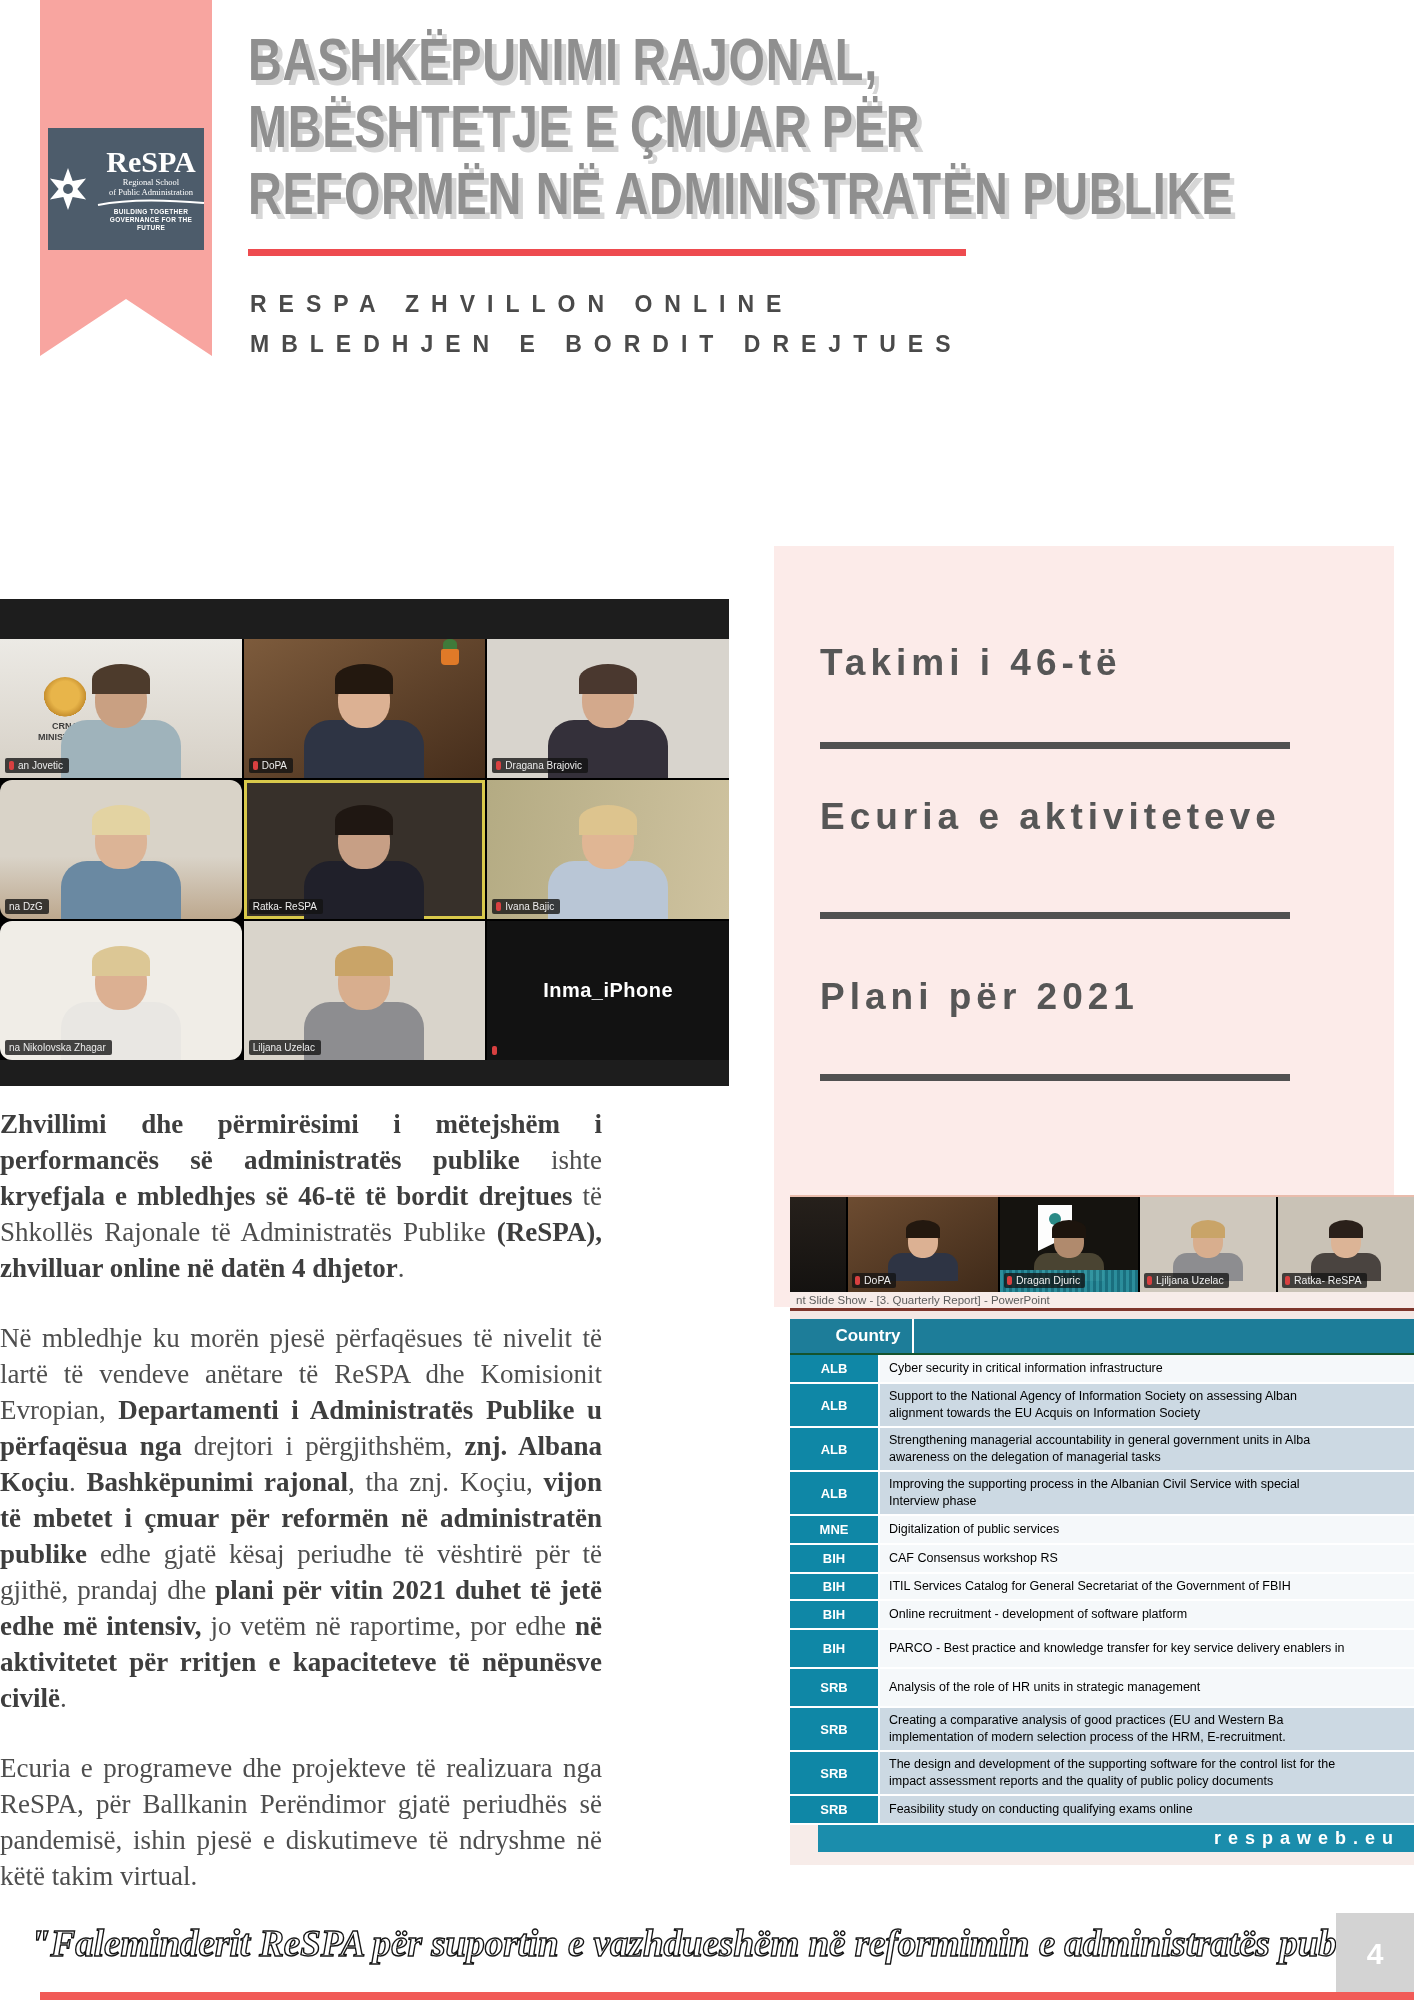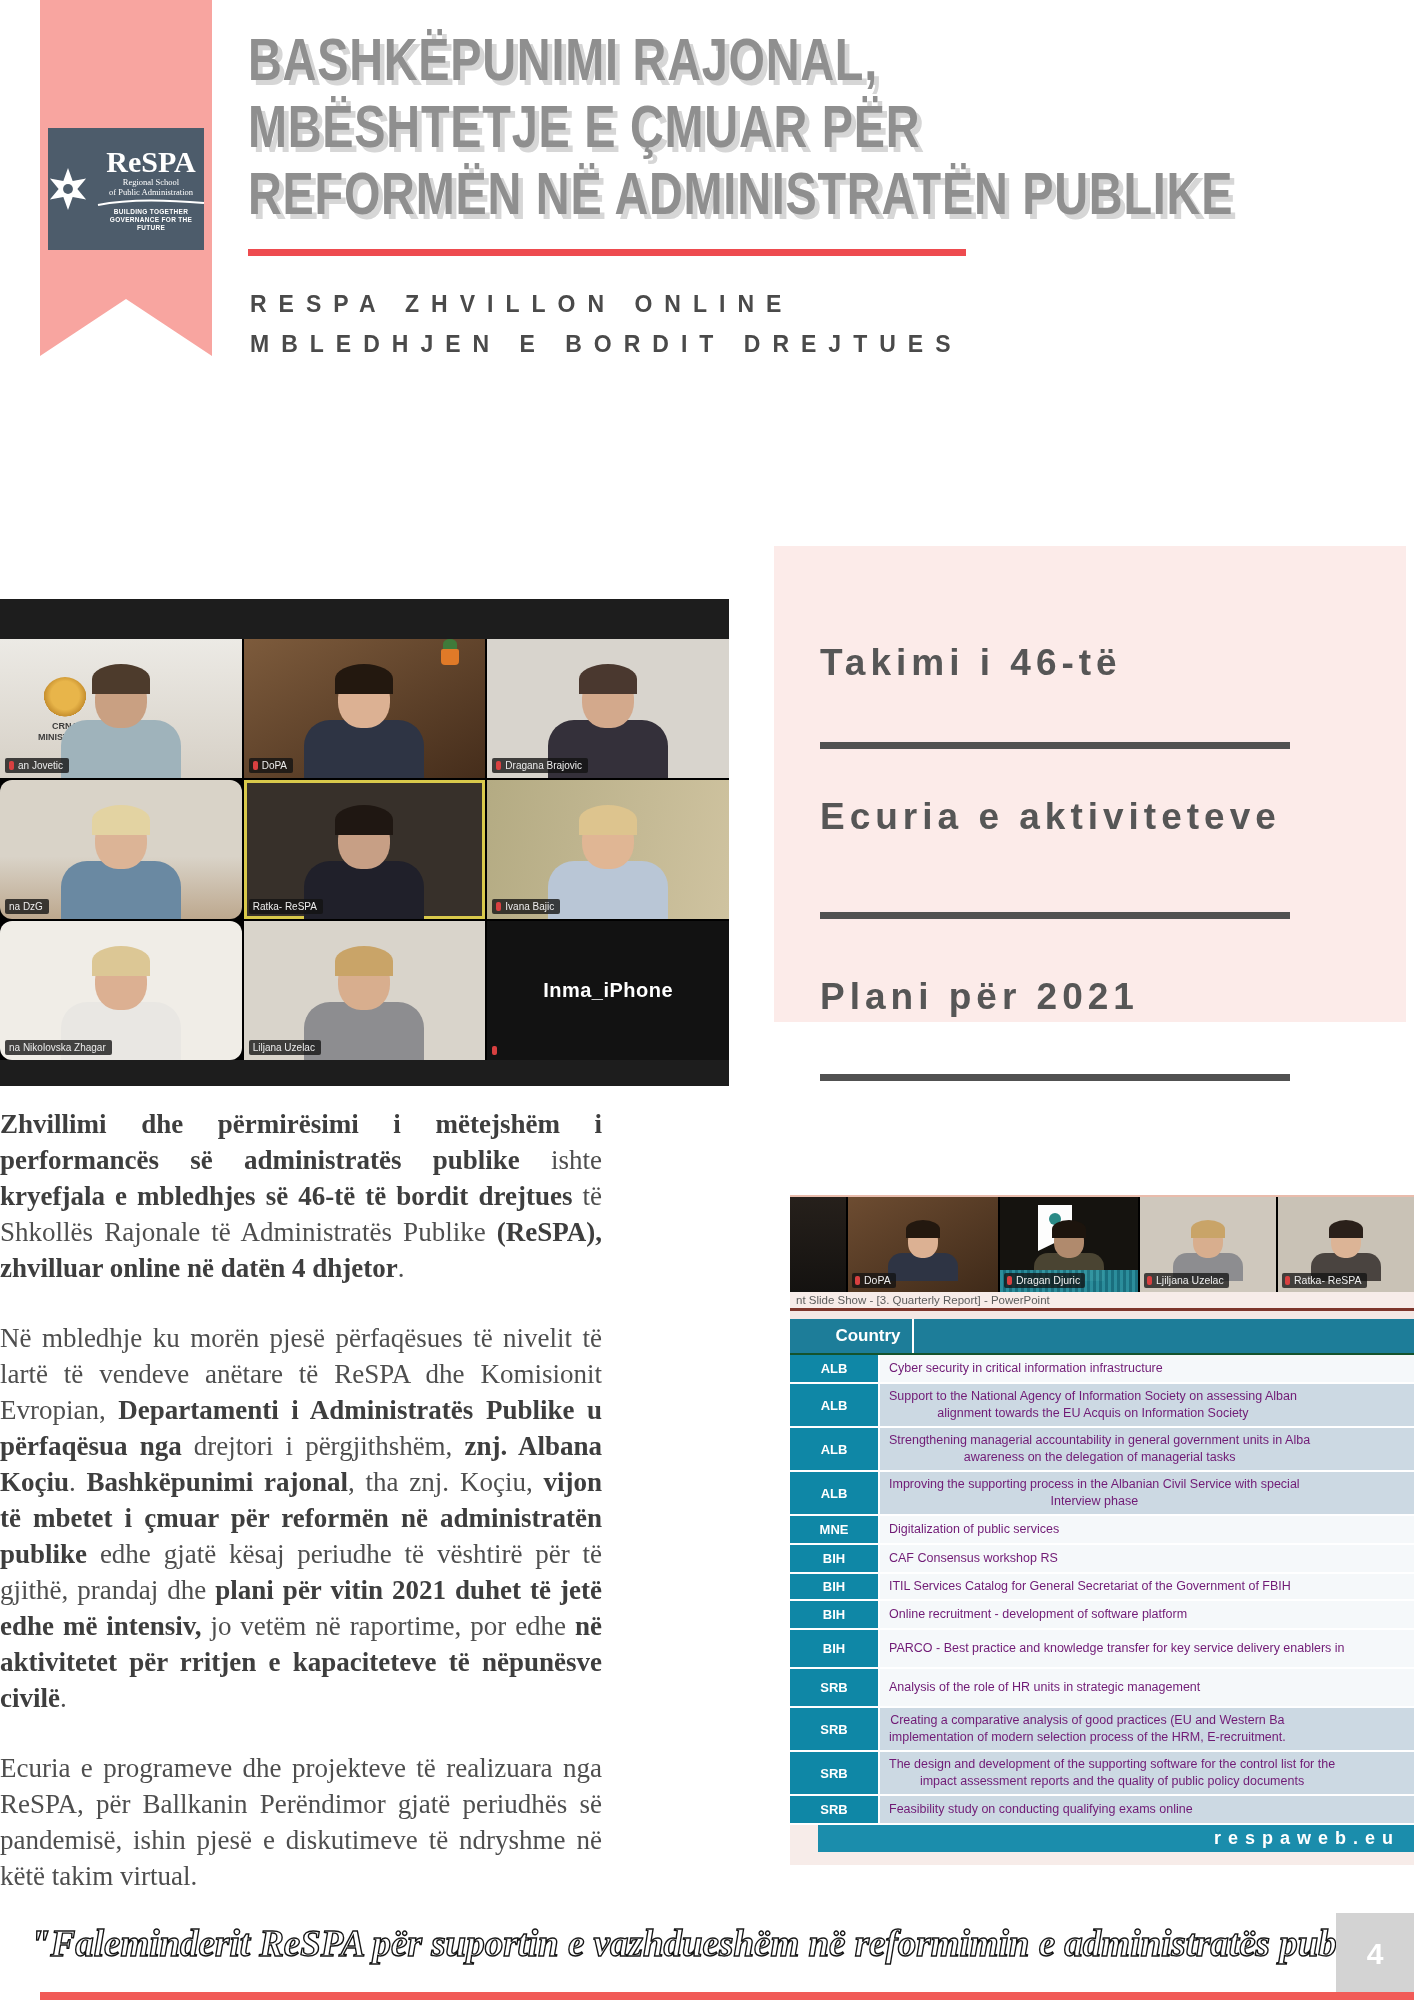--- a/index.html
+++ b/index.html
@@ -55,21 +55,21 @@
   .inma-label{color:#fff;font-weight:700;font-size:20px;letter-spacing:.5px;}
   .mt8 .vtag{background:none;padding:0;}
   .crest{position:absolute;left:38px;top:38px;width:54px;height:62px;}
   .crest-emblem{width:44px;height:44px;margin:0 auto;border-radius:50%;
         background:radial-gradient(circle at 50% 42%,#e8b54a 0 42%,#c68f2e 62%,transparent 63%);}
   .crest-txt{font-size:9px;font-weight:700;color:#3c3c3c;text-align:center;line-height:11px;white-space:nowrap;}
   .plant{position:absolute;right:26px;top:10px;width:18px;height:16px;background:#e07a28;border-radius:2px 2px 4px 4px;}
   .plant::before{content:"";position:absolute;left:2px;top:-10px;width:14px;height:10px;background:#3f7a3a;border-radius:50% 50% 0 0;}
 
   
-  .pinkbox{position:absolute;left:774px;top:546px;width:620px;height:476px;background:var(--pink);padding-left:12px;}
+  .pinkbox{position:absolute;left:774px;top:546px;width:620px;height:761px;background:var(--pink);}
   .hl{position:absolute;left:46px;color:#565656;font-weight:800;font-size:37px;letter-spacing:5px;white-space:nowrap;}
   .hl1{top:96px;} .hl2{top:250px;} .hl3{top:430px;}
   .hrule{position:absolute;left:46px;width:470px;height:7px;background:#515151;}
   .hr1{top:196px;} .hr2{top:366px;} .hr3{top:528px;}
 
   
   .article{position:absolute;left:0;top:1106px;width:602px;font-family:"Liberation Serif",serif;
            font-size:27px;line-height:36px;color:#4e4e4e;text-align:justify;}
   .article p{margin:0 0 34px 0;}
   .article b{color:#3e3e3e;}
@@ -104,22 +104,22 @@
 
   .table{width:100%;background:#fff;}
   .thead{display:flex;background:var(--tealhead);border-bottom:2px solid #14532d;padding-left:34px;}
   .th1{width:88px;flex:0 0 auto;color:#fff;font-weight:700;font-size:17px;line-height:34px;text-align:center;border-right:2px solid #fff;}
   .th2{flex:1 1 auto;color:#fff;font-weight:700;font-size:21px;line-height:34px;padding-left:10px;
        white-space:nowrap;overflow:hidden;letter-spacing:.5px;}
   .trow{display:flex;border-bottom:2px solid #fff;background:#f5f8fa;min-height:24px;}
   .trow.pale{background:#ccd9e3;}
   .tcode{width:88px;flex:0 0 auto;background:var(--tealcell);color:#fff;font-weight:700;font-size:13px;
          display:flex;align-items:center;justify-content:center;border-right:2px solid #fff;}
-  .tdesc{flex:1 1 auto;font-size:12.5px;line-height:17px;color:#701a75;padding:4px 6px 4px 9px;
-         white-space:pre;overflow:hidden;display:flex;align-items:center;text-align:center;}
+  .tdesc{flex:1 1 auto;font-size:12.5px;line-height:17px;color:#000000;padding:4px 6px 4px 9px;
+         white-space:pre;overflow:hidden;display:flex;align-items:center;}
   .r9 .tdesc,.r10 .tdesc{padding-top:10px;padding-bottom:10px;}
   .r1 .tdesc,.r5 .tdesc,.r6 .tdesc,.r8 .tdesc,.r13 .tdesc{padding-top:5px;padding-bottom:5px;}
   .site-bar{height:27px;background:var(--tealbar);color:#fff;font-weight:700;font-size:18px;line-height:27px;
             text-align:right;padding-right:14px;letter-spacing:7px;margin-left:28px;}
 
   
   .quote{position:absolute;left:30px;top:1922px;width:1302px;font-family:"Liberation Serif",serif;
          font-style:italic;font-weight:600;font-size:37px;color:#fff;-webkit-text-stroke:1.4px #151515;
          white-space:nowrap;}
   .page-num{position:absolute;left:1336px;top:1913px;width:78px;height:82px;background:#d3d3d3;

